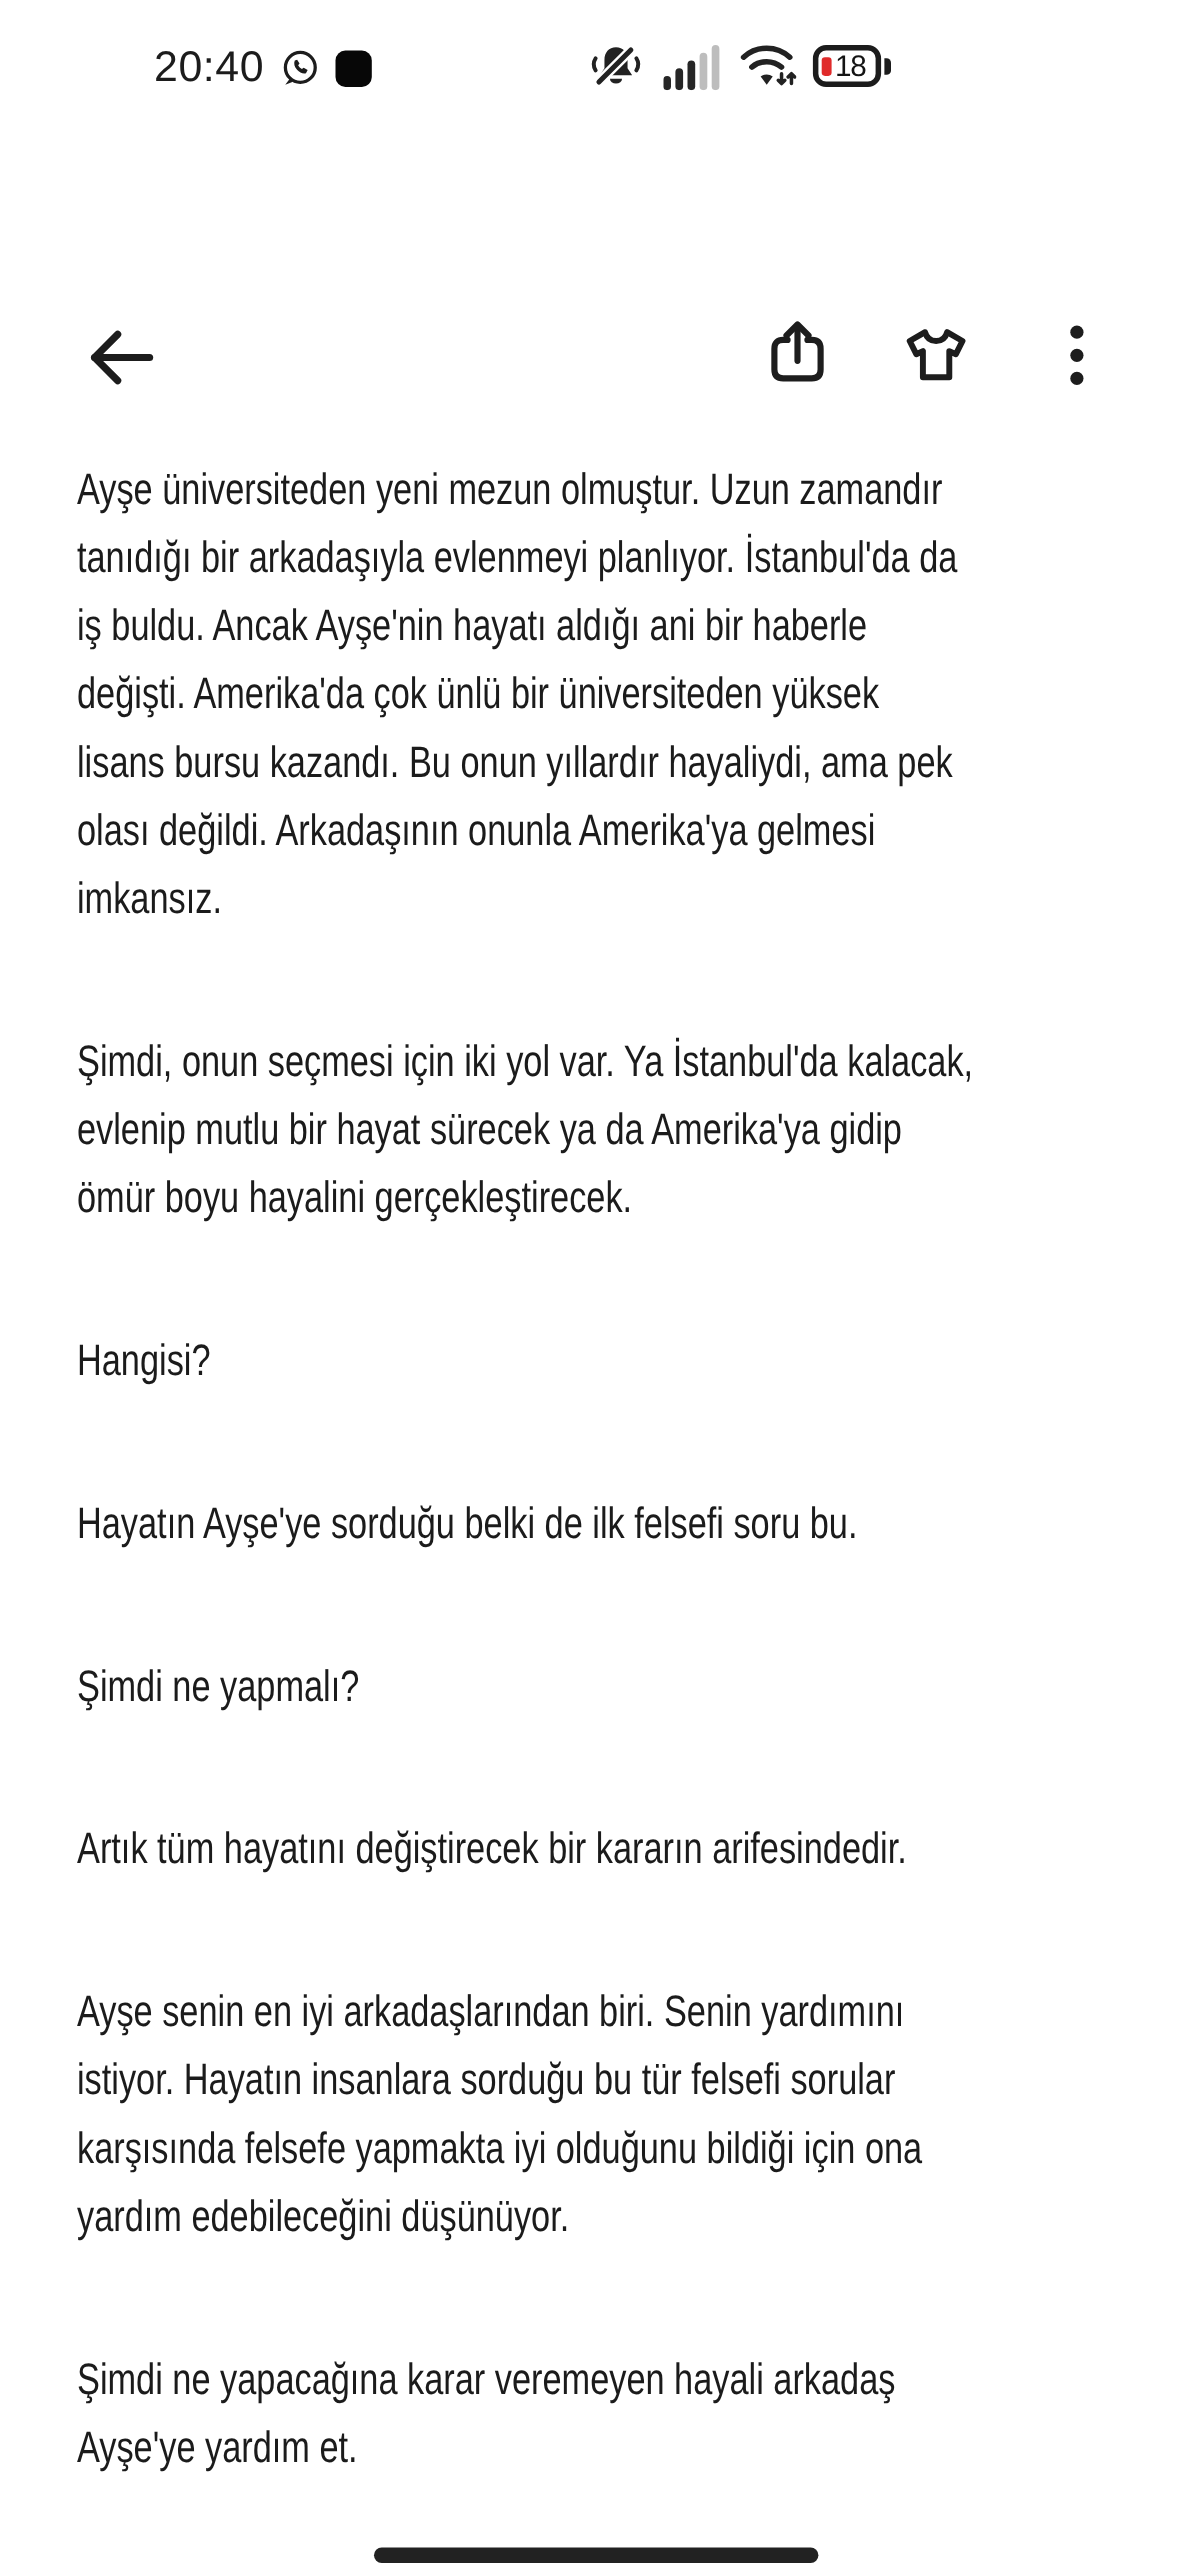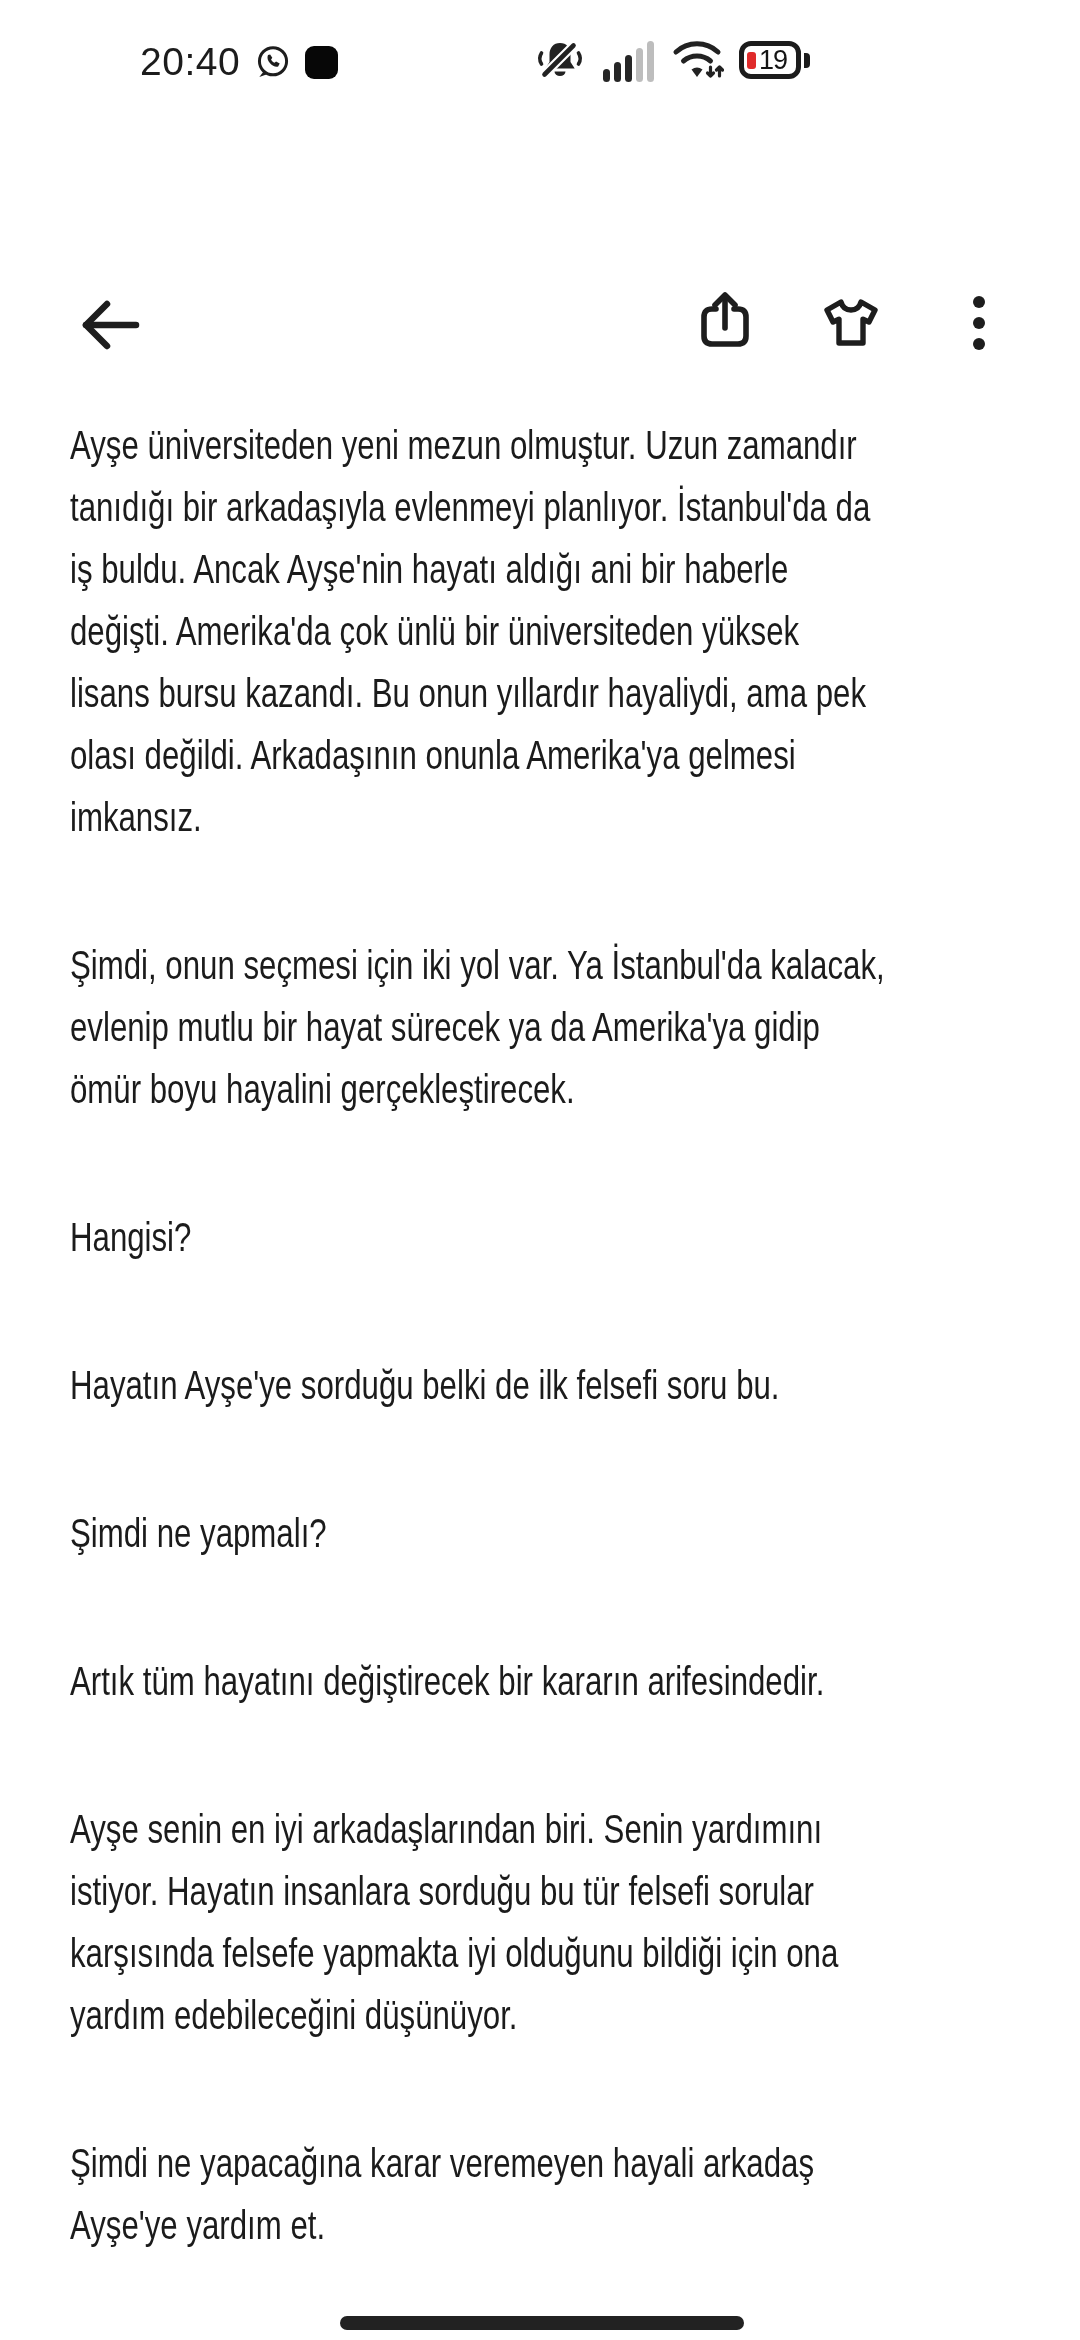--- a/index.html
+++ b/index.html
@@ -107,21 +107,21 @@
         <path d="M11.5 23 a21 21 0 0 1 27 0" fill="none" stroke="#222" stroke-width="5" stroke-linecap="round"></path>
         <path d="M19.5 31.5 a9 9 0 0 1 11 0 L25 39 z" fill="#222"></path>
         <path d="M38.5 29 v9 m0 0 l-3-3 m3 3 l3-3" fill="none" stroke="#222" stroke-width="3.2" stroke-linecap="round" stroke-linejoin="round"></path>
         <path d="M47.5 38 v-9 m0 0 l-3 3 m3-3 l3 3" fill="none" stroke="#222" stroke-width="3.2" stroke-linecap="round" stroke-linejoin="round"></path>
       </svg>
     </span>
 
     <span class="battery">
       <span class="battery-body">
         <span class="battery-fill"></span>
-        <span class="battery-text">19</span>
+        <span class="battery-text">18</span>
       </span>
       <span class="battery-cap"></span>
     </span>
   </div>
 </div>
 
 <div class="toolbar">
   <span class="tb-back" style="cursor:pointer;">
     <svg width="66" height="54" viewBox="0 0 66 54">
       <line x1="60" y1="27" x2="10" y2="27" stroke="#1d1d1d" stroke-width="6.5" stroke-linecap="round"></line>

